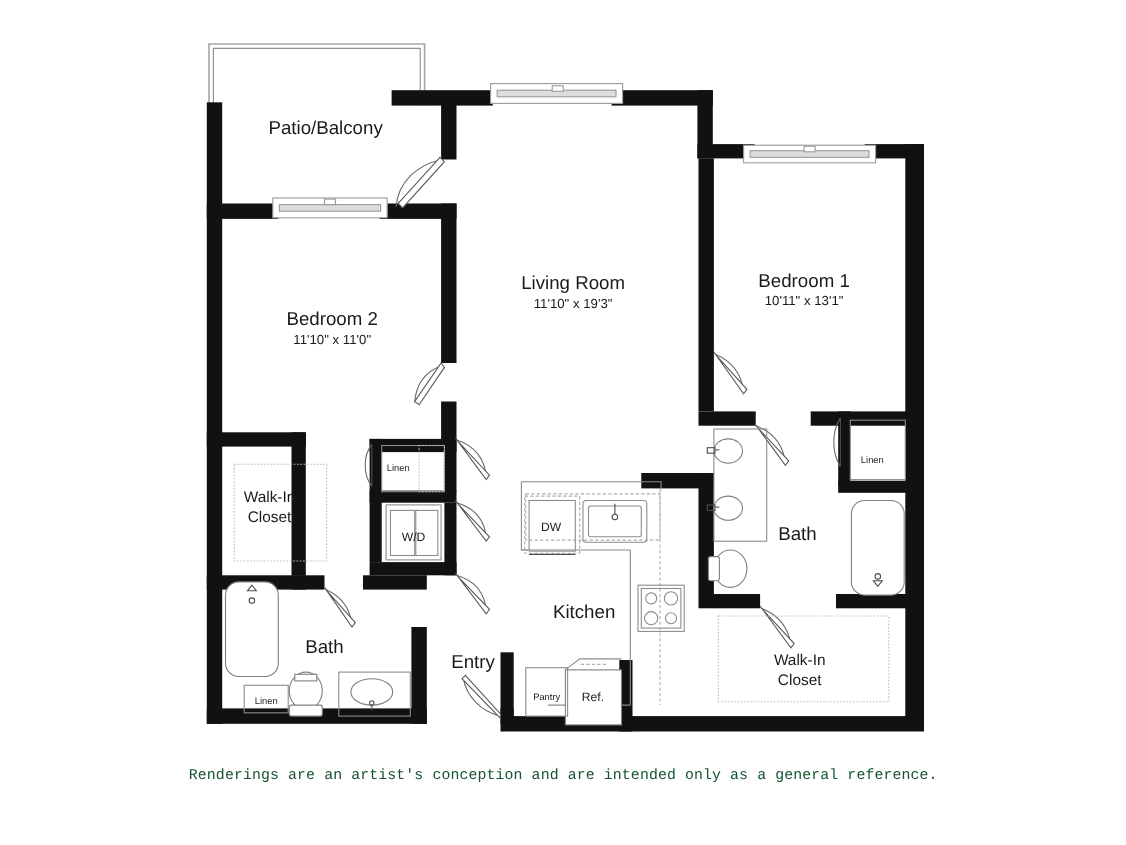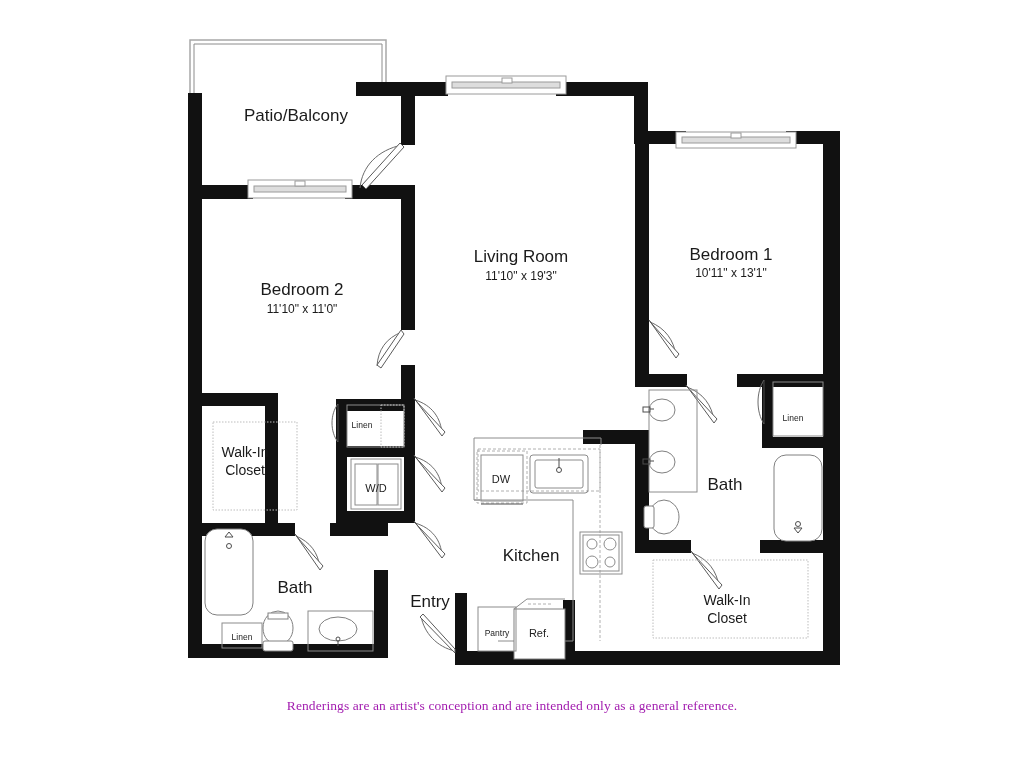--- a/index.html
+++ b/index.html
@@ -67,23 +67,23 @@
   .balcony-rail { fill: none; stroke: #a8a8a8; stroke-width: 1.5; }
 
   #footer {
     position: absolute;
     left: 0;
     top: 694px;
     width: 1024px;
     text-align: center;
   }
   #footer .fline {
-    font-family: Liberation Serif, serif;
+    font-family: Liberation Mono, monospace;
     font-size: 13.5px;
-    color: #a21caf;
+    color: #14532d;
     line-height: 24px;
     letter-spacing: 0.1px;
   }
 </style>
 </head>
 <body>
 
 <div id="plan-wrap">
   <svg id="floorplan" viewBox="0 0 1024 768">
 

